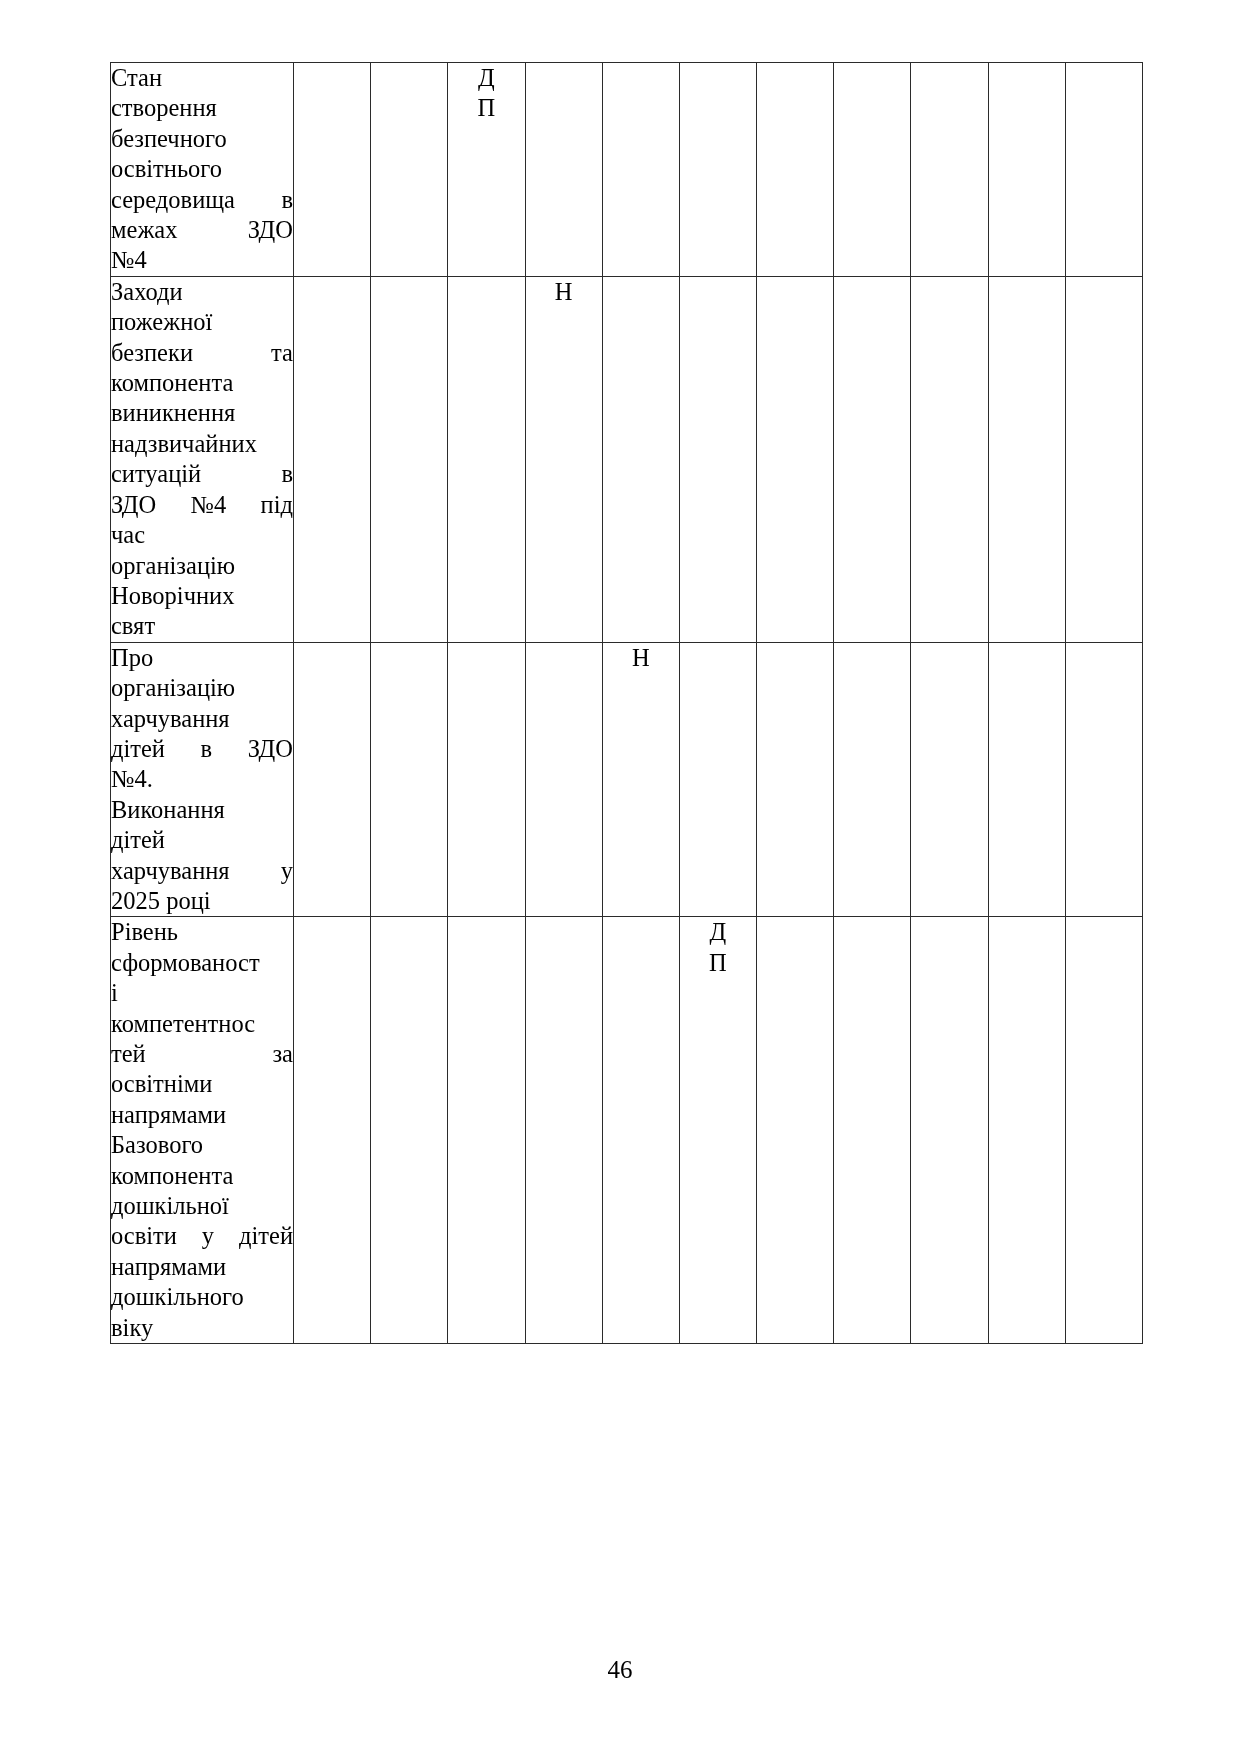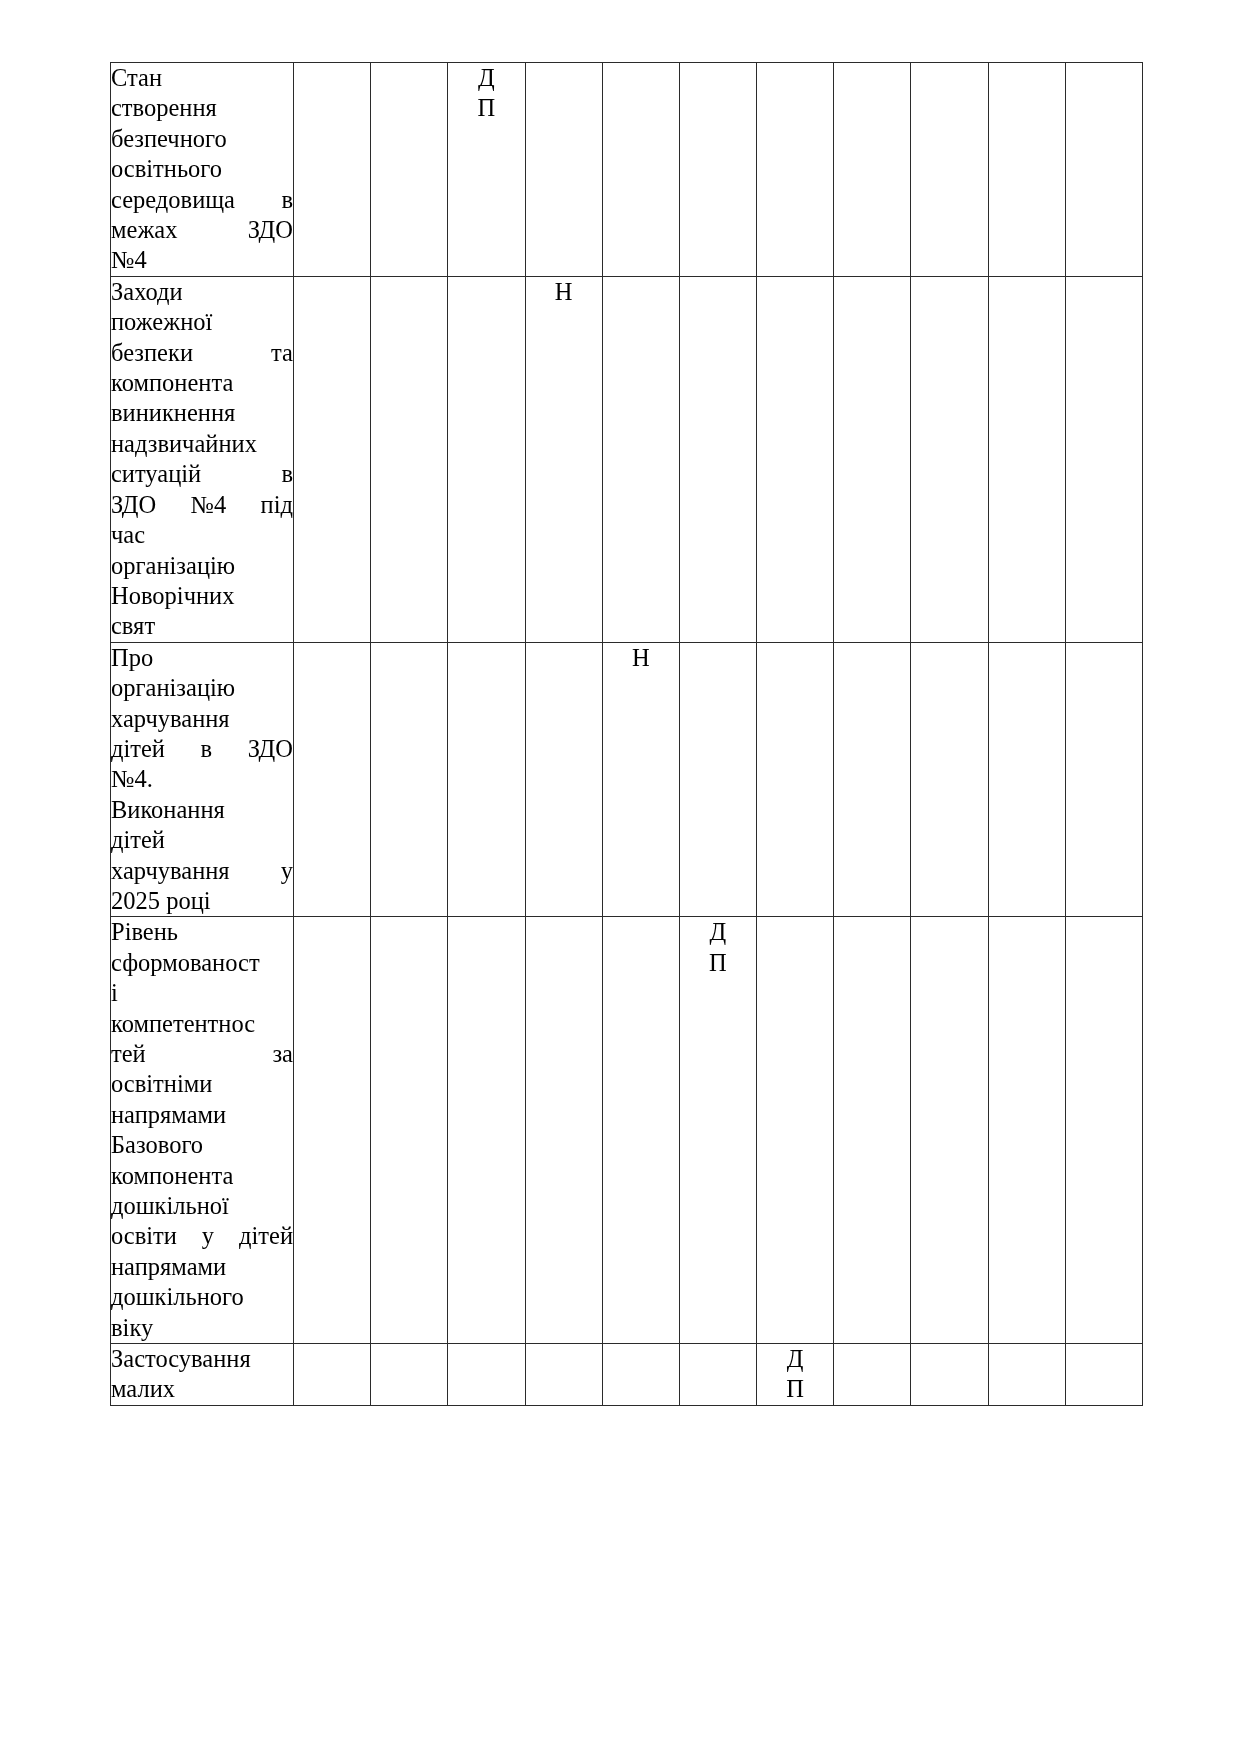--- a/index.html
+++ b/index.html
@@ -194,38 +194,19 @@
             <td class="mark-cell">
               <span class="mark-stack">Д
 П</span>
             </td>
             <td class="mark-cell"></td>
             <td class="mark-cell"></td>
             <td class="mark-cell"></td>
             <td class="mark-cell"></td>
             <td class="mark-cell"></td>
           </tr>
-          <tr>
-            <td class="label-cell">
-              <span class="line">Застосування</span>
-              <span class="line">малих</span>
-            </td>
-            <td class="mark-cell"></td>
-            <td class="mark-cell"></td>
-            <td class="mark-cell"></td>
-            <td class="mark-cell"></td>
-            <td class="mark-cell"></td>
-            <td class="mark-cell"></td>
-            <td class="mark-cell">
-              <span class="mark-stack">Д
-П</span>
-            </td>
-            <td class="mark-cell"></td>
-            <td class="mark-cell"></td>
-            <td class="mark-cell"></td>
-            <td class="mark-cell"></td>
-          </tr>
         </tbody>
     </table>
   </div>
 
+  <div class="page-number">46</div>
 
 </div>
 
 </body></html>

